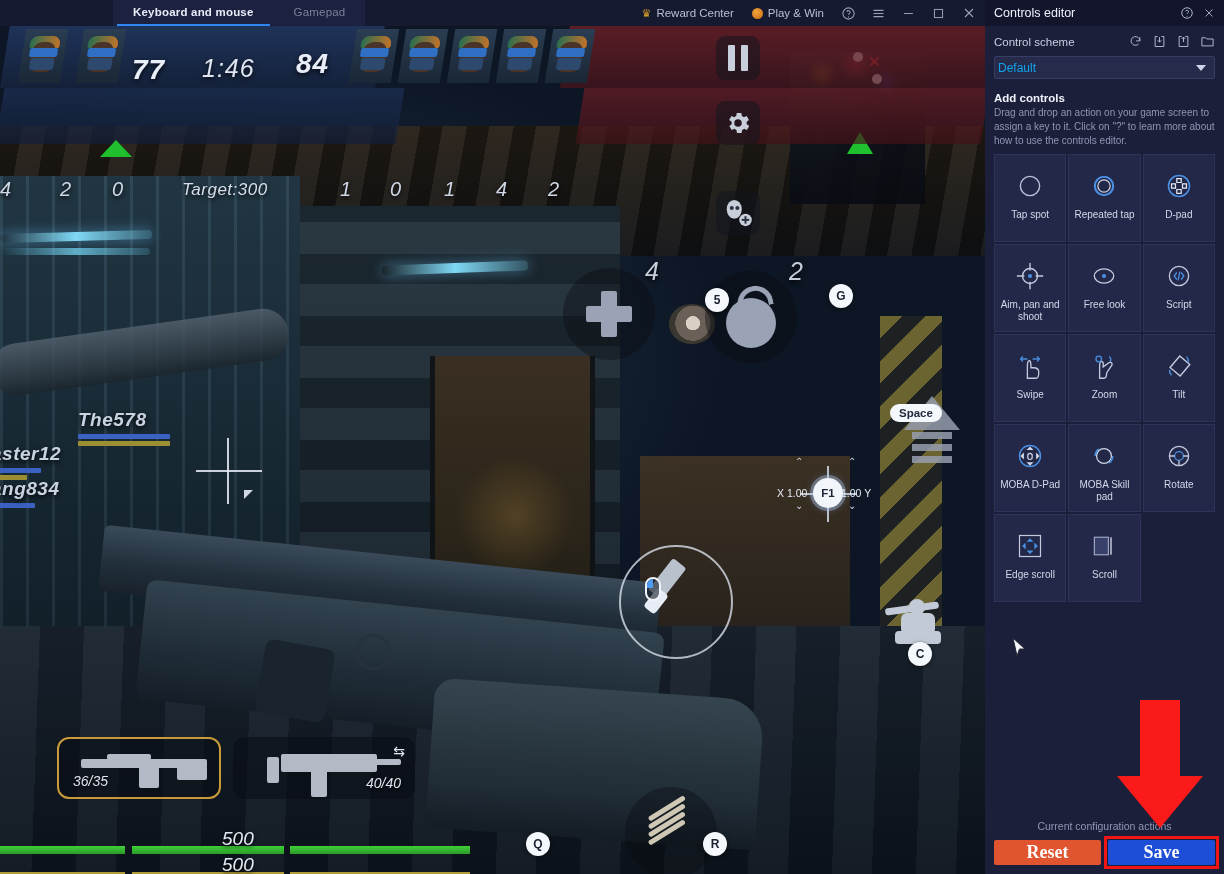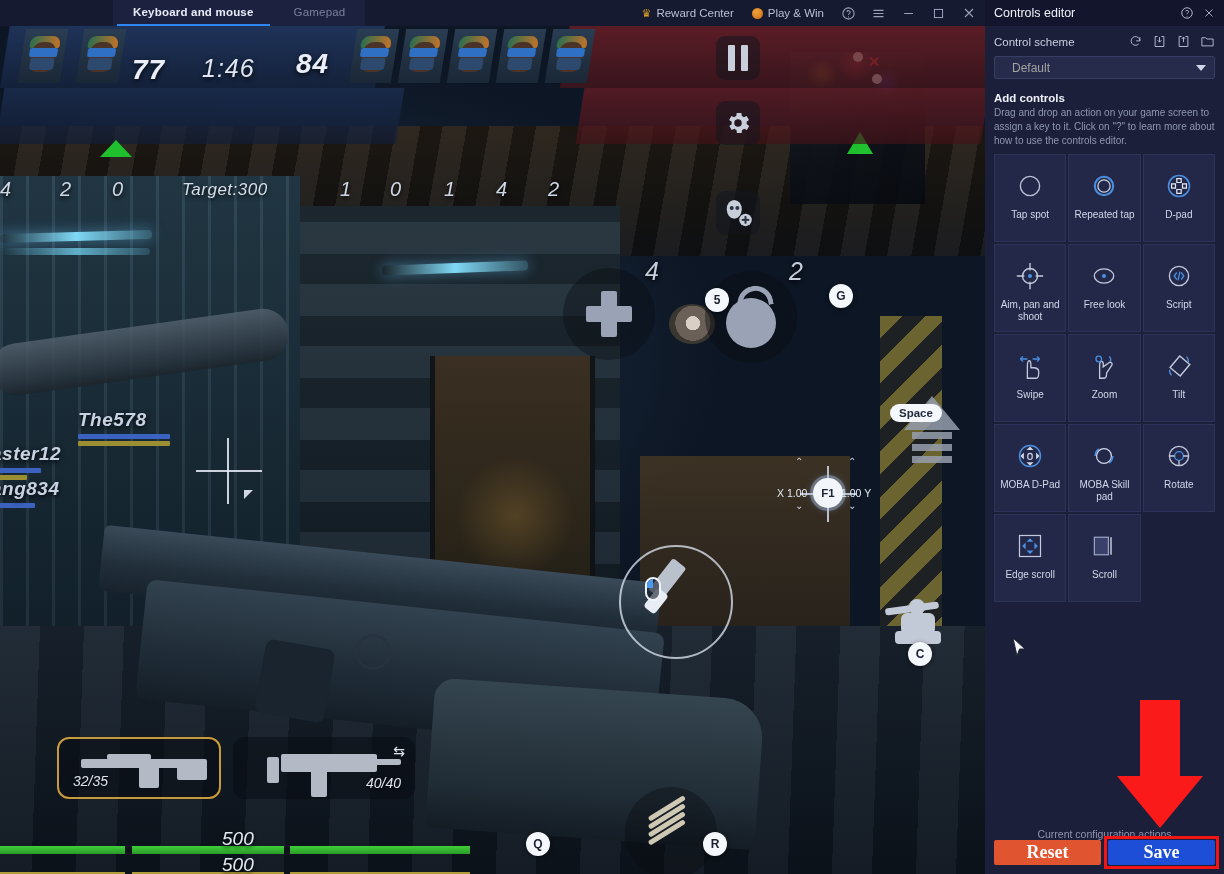--- a/index.html
+++ b/index.html
@@ -435,22 +435,22 @@
   .sbtitle { font-size: 12.5px; font-weight: normal; color: #eef1fa; }
   .sbhead .sp { margin-left: auto; display: flex; align-items: center; gap: 8px; }
   .sbicon { color: #aeb5cc; display: flex; align-items: center; justify-content: center; cursor: default; }
   .sbsection { padding: 8px 9px 0 9px; }
   .rowlabel { display: flex; align-items: center; }
   .rowlabel .lab { font-size: 11.5px; color: #c9cfe2; }
   .rowlabel .icons { margin-left: auto; display: flex; gap: 9px; }
   select.scheme, .scheme {
     width: 221px; height: 23px; margin-top: 7px;
     background: #262b4c; border: 1px solid #383e63; border-radius: 2px;
-    color: #a3a3a3; font-size: 12px; font-family: "Liberation Sans", sans-serif;
-    padding: 0 17px; display: flex; align-items: center; position: relative;
+    color: #0ea5e9; font-size: 12px; font-family: "Liberation Sans", sans-serif;
+    padding: 0 3px; display: flex; align-items: center; position: relative;
   }
   .scheme .caret {
     position: absolute; right: 8px; top: 50%; transform: translateY(-50%);
     width: 0; height: 0; border-left: 5px solid transparent;
     border-right: 5px solid transparent; border-top: 6px solid #cfd5e8;
   }
   .addTitle { font-size: 11.5px; font-weight: bold; color: #eef1fa; margin-top: 13px; }
   .addDesc { font-size: 10px; color: #8f96b2; line-height: 1.38; margin-top: 2px; }
   .grid {
     display: grid; grid-template-columns: repeat(3, 1fr); gap: 2px;
@@ -462,21 +462,21 @@
     justify-content: flex-start; padding-top: 14px; cursor: default;
   }
   .card .cicon { height: 34px; display: flex; align-items: center; justify-content: center; }
   .card .clabel {
     font-size: 10px; color: #d2d8ea; text-align: center; margin-top: 6px;
     line-height: 1.2; padding: 0 4px;
   }
   .card.empty { background: transparent; border: none; }
   .spacer { flex: 1; }
   .curcfg {
-    text-align: center; font-size: 10.5px; color: #8f96b2; padding-bottom: 0;
+    text-align: center; font-size: 10.5px; color: #8f96b2; padding-bottom: 8px;
   }
   .btnrow { display: flex; gap: 7px; padding: 0 9px 9px 9px; }
   .btn {
     flex: 1; height: 25px; border-radius: 2px; font-size: 18px; font-weight: bold;
     display: flex; align-items: center; justify-content: center; color: #fff;
     cursor: default; font-family: Liberation Serif, serif;
   }
   .btn.reset { background: #e0552f; }
   .btn.save  { background: #1d4ed8; }
   .saveWrap { position: relative; flex: 1; display: flex; }
@@ -722,21 +722,21 @@
     </div>
     <div class="keycap" style="top:616px;left:908px">C</div>
 
     <div class="wslot sel" style="top:711px;left:57px;width:164px">
       <div class="gunsil" style="top:14px;left:22px;width:126px;height:20px">
         <div class="gs1" style="left:0;top:6px;width:126px;height:9px"></div>
         <div class="gs1" style="left:58px;top:13px;width:20px;height:22px"></div>
         <div class="gs1" style="left:96px;top:13px;width:30px;height:14px"></div>
         <div class="gs1" style="left:26px;top:1px;width:44px;height:6px"></div>
       </div>
-      <div class="ammo">32/35</div>
+      <div class="ammo">36/35</div>
     </div>
     <div class="wslot" style="top:711px;left:233px;width:182px">
       <div class="gunsil" style="top:12px;left:34px;width:130px;height:26px">
         <div class="gs1" style="left:14px;top:5px;width:96px;height:18px"></div>
         <div class="gs1" style="left:100px;top:10px;width:34px;height:6px"></div>
         <div class="gs1" style="left:44px;top:20px;width:16px;height:28px"></div>
         <div class="gs1" style="left:0px;top:8px;width:12px;height:26px"></div>
       </div>
       <div class="swapIcon">⇆</div>
       <div class="ammo r">40/40</div>

